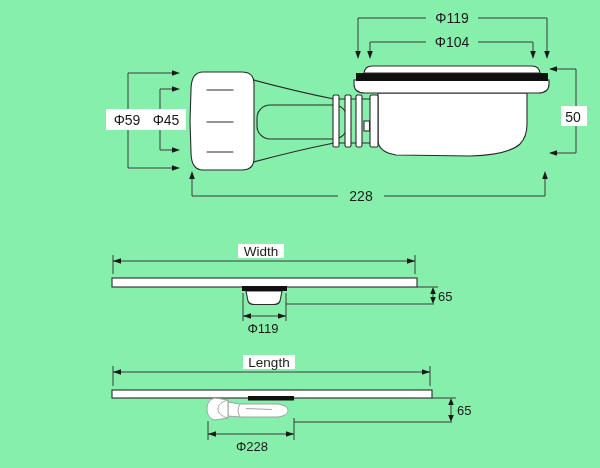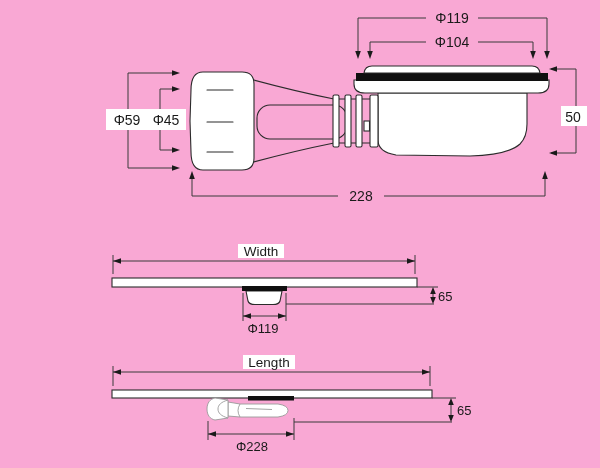--- a/index.html
+++ b/index.html
@@ -4,21 +4,21 @@
 <style>
   html, body {
     margin: 0;
     padding: 0;
     background: #ffffff;
   }
   .canvas {
     position: relative;
     width: 600px;
     height: 468px;
-    background: #f9a8d4;
+    background: #86efac;
     overflow: hidden;
   }
   svg text {
     font-family: "Liberation Sans", "DejaVu Sans", sans-serif;
     fill: #1a1a1a;
   }
   .dim-label   { font-size: 14px; }
   .dim-label-s { font-size: 13px; }
   .view-title  { font-size: 13.5px; }
   .obj  { stroke: #2b2b2b; stroke-width: 1.1; fill: none; }

